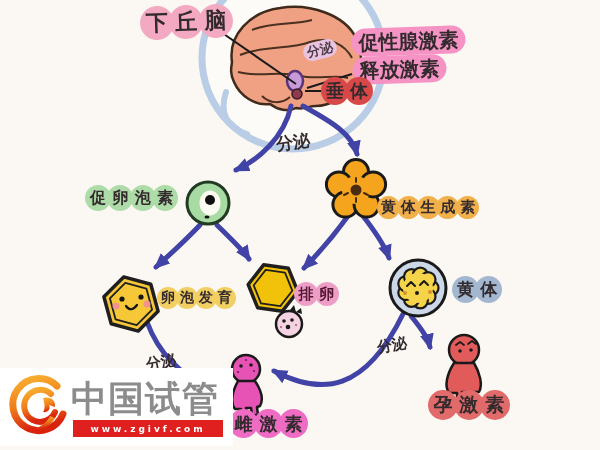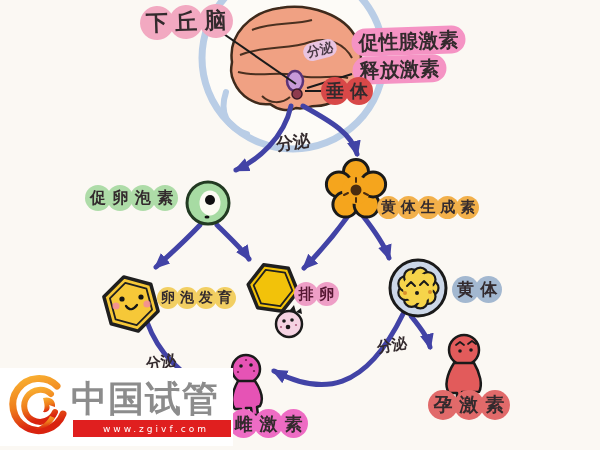--- a/index.html
+++ b/index.html
@@ -32,22 +32,22 @@
   .secretion-cl{left:377px;top:336px;font-size:15px;transform:rotate(-10deg);}
   .progesterone{left:428px;top:390px;--d:30px;--bg:#e16a6a;font-size:19px;}
   .estrogen{left:229px;top:409px;--d:29px;--bg:#ee6cc4;font-size:18px;}
   
   .watermark{position:absolute;left:0;top:368px;width:233px;height:78px;background:#ffffff;
        z-index:5;}
   .wm-logo{position:absolute;left:5px;top:5px;}
   .wm-brand{position:absolute;left:71px;top:7px;font-size:36px;font-weight:900;
        color:#8c8c8c;letter-spacing:1px;font-family:"DejaVu Sans",sans-serif;}
   .wm-bar{position:absolute;left:73px;top:52px;width:150px;height:17px;background:#e01f1f;
-       color:#ffffff;font-size:9px;font-weight:400;letter-spacing:3px;
-       display:flex;align-items:center;justify-content:center;padding-left:8px;}
+       color:#ffffff;font-size:9px;font-weight:700;letter-spacing:3px;
+       display:flex;align-items:center;justify-content:center;}
 </style>
 </head>
 <body>
 
 <div class="canvas">
 
   <svg class="art" width="600" height="450" viewBox="0 0 600 450">
     <defs>
       <marker id="ah" markerUnits="userSpaceOnUse" markerWidth="18" markerHeight="16" refX="13" refY="7" orient="auto">
         <path d="M0,0 L16,7 L0,14 Z" fill="#4243a6"></path>

